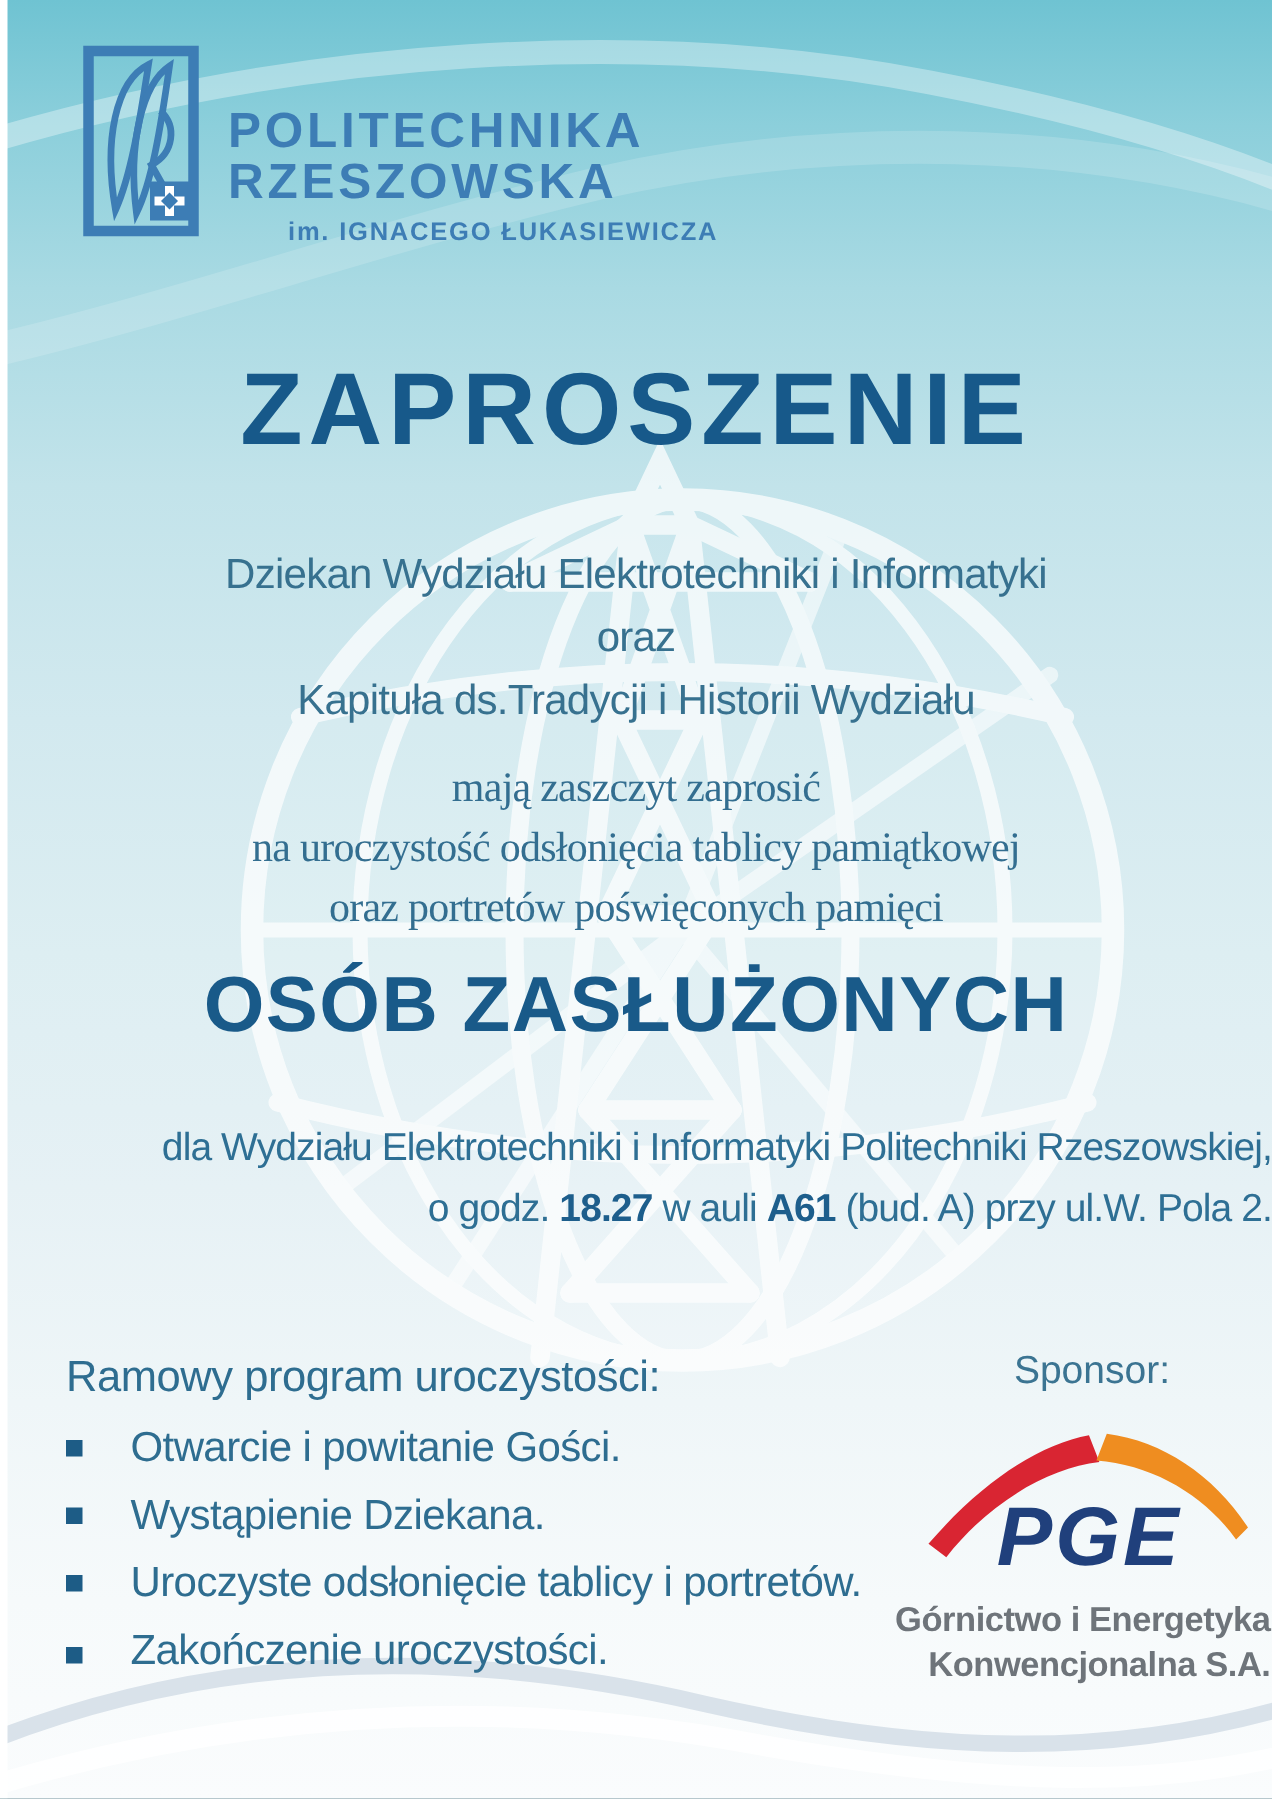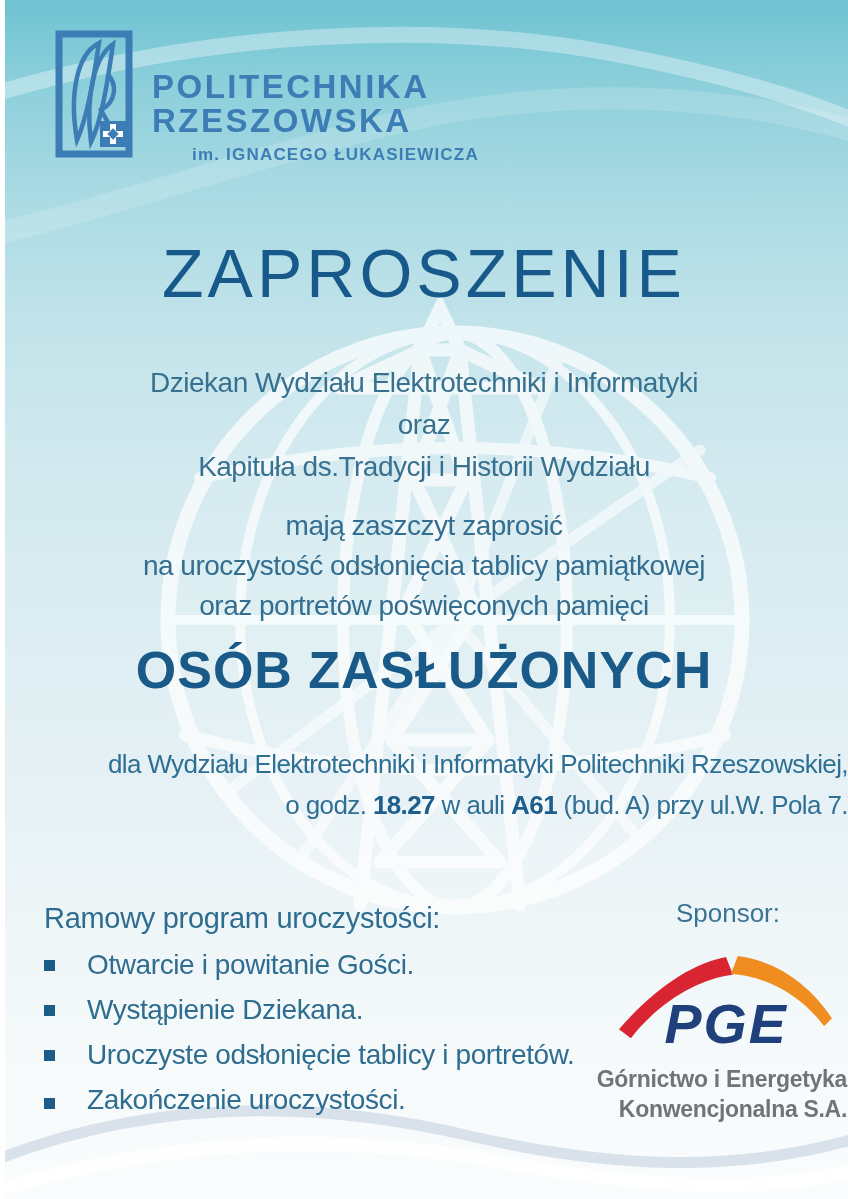--- a/index.html
+++ b/index.html
@@ -18,27 +18,27 @@
   .left-strip{position:absolute;left:0;top:0;width:5px;height:1199px;background:#ffffff;z-index:3;}
 
   .brand{position:absolute;left:53px;top:30px;display:flex;gap:17px;z-index:2;}
   .prz-logo{width:82px;height:128px;flex:0 0 auto;}
   .brand-text{margin-top:40px;color:#3d7db5;}
   .brand-line{font-size:33px;font-weight:bold;letter-spacing:2.5px;line-height:34px;}
   .brand-line3{font-size:17px;font-weight:bold;letter-spacing:1.2px;margin-top:7px;margin-left:40px;}
 
   .title{
     position:absolute;left:0;right:0;top:234px;margin:0;
-    text-align:center;font-size:68px;font-weight:normal;letter-spacing:4px;
+    text-align:center;font-size:68px;font-weight:bold;letter-spacing:4px;
     color:#17598a;z-index:2;
   }
   .hosts{position:absolute;left:0;right:0;top:362px;text-align:center;
     font-size:28px;letter-spacing:-0.5px;line-height:42px;color:#37718f;z-index:2;}
   .intro{position:absolute;left:0;right:0;top:506px;text-align:center;
-    font-size:28px;letter-spacing:-0.5px;line-height:40px;color:#336e90;z-index:2;}
+    font-size:28px;letter-spacing:-0.5px;line-height:40px;color:#336e90;z-index:2;font-family:Liberation Serif, serif;}
   .honorees{
     position:absolute;left:0;right:0;top:640px;margin:0;
     text-align:center;font-size:52px;font-weight:bold;letter-spacing:1px;
     color:#195a89;z-index:2;
   }
   .details{position:absolute;left:0;right:0;top:744px;text-align:right;
     font-size:26px;letter-spacing:-0.6px;line-height:41px;color:#2e6f94;z-index:2;white-space:nowrap;}
   .details .b{font-weight:bold;color:#1d5e8c;}
 
   .program{position:absolute;left:44px;top:902px;width:620px;z-index:2;color:#2e6d90;}
@@ -128,21 +128,21 @@
   <div class="intro" id="intro-block">
       <div>mają zaszczyt zaprosić</div>
       <div>na uroczystość odsłonięcia tablicy pamiątkowej</div>
       <div>oraz portretów poświęconych pamięci</div>
     </div>
 
   <h2 class="honorees">OSÓB ZASŁUŻONYCH</h2>
 
   <div class="details" id="details-block">
       <div><span>dla Wydziału Elektrotechniki i Informatyki Politechniki Rzeszowskiej,</span></div>
-      <div><span>o godz. </span><span class="b">18.27</span><span> w auli </span><span class="b">A61</span><span> (bud. A) przy ul.W. Pola 7.</span></div>
+      <div><span>o godz. </span><span class="b">18.27</span><span> w auli </span><span class="b">A61</span><span> (bud. A) przy ul.W. Pola 2.</span></div>
     </div>
 
   <section class="program">
     <div class="program-heading">Ramowy program uroczystości:</div>
     <ul id="program-list">
         <li>
           <span class="sq"></span>
           <span>Otwarcie i powitanie Gości.</span>
         </li>
         <li>

